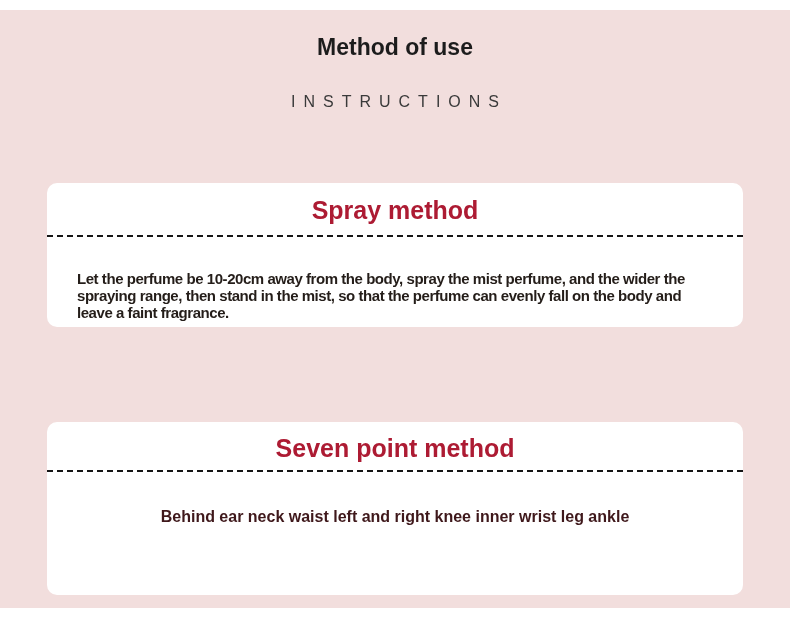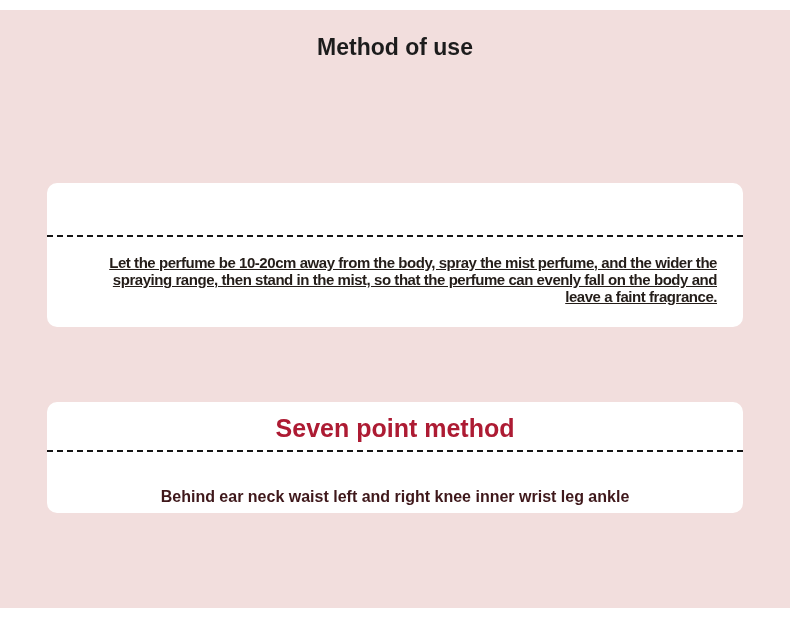--- a/index.html
+++ b/index.html
@@ -47,21 +47,21 @@
     text-indent: 8px;
   }
   .card {
     position: absolute;
     left: 47px;
     width: 696px;
     background: #ffffff;
     border-radius: 10px;
   }
   .card-1 { top: 183px; height: 144px; }
-  .card-2 { top: 402px; height: 111px; }
+  .card-2 { top: 422px; height: 173px; }
   .card-heading {
     position: absolute;
     left: 0;
     width: 100%;
     text-align: center;
     font-size: 25px;
     font-weight: bold;
     color: #ad1b33;
   }
   .card-1 .card-heading { top: 13px; }
@@ -70,30 +70,29 @@
     position: absolute;
     left: 0;
     width: 100%;
     height: 0;
     border-top: 2px dashed #151515;
   }
   .card-1 .dashed-divider { top: 52px; }
   .card-2 .dashed-divider { top: 48px; }
   .spray-body {
     position: absolute;
-    top: 71px;
+    top: 87px;
     left: 30px;
     right: 26px;
     font-size: 15px;
     font-weight: bold;
     color: #241d19;
     line-height: 17px;
     letter-spacing: -0.45px;
-    text-align: right;
-    text-decoration: underline;
+    text-align: left;
   }
   .seven-body {
     position: absolute;
     top: 83px;
     left: 10px;
     right: 10px;
     text-align: center;
     font-size: 16px;
     font-weight: bold;
     color: #3f181b;
@@ -101,22 +100,24 @@
   }
 </style>
 </head>
 <body>
 
 <div id="page">
   <div class="pink-section"></div>
 
   <div class="section-title">Method of use</div>
 
+  <div class="section-subtitle">INSTRUCTIONS</div>
 
   <div class="card card-1">
+    <div class="card-heading">Spray method</div>
     <div class="dashed-divider"></div>
     <div class="spray-body">Let the perfume be 10-20cm away from the body, spray the mist perfume, and the wider the spraying range, then stand in the mist, so that the perfume can evenly fall on the body and leave a faint fragrance.</div>
   </div>
 
   <div class="card card-2">
     <div class="card-heading">Seven point method</div>
     <div class="dashed-divider"></div>
     <div class="seven-body">Behind ear neck waist left and right knee inner wrist leg ankle</div>
   </div>
 </div>

